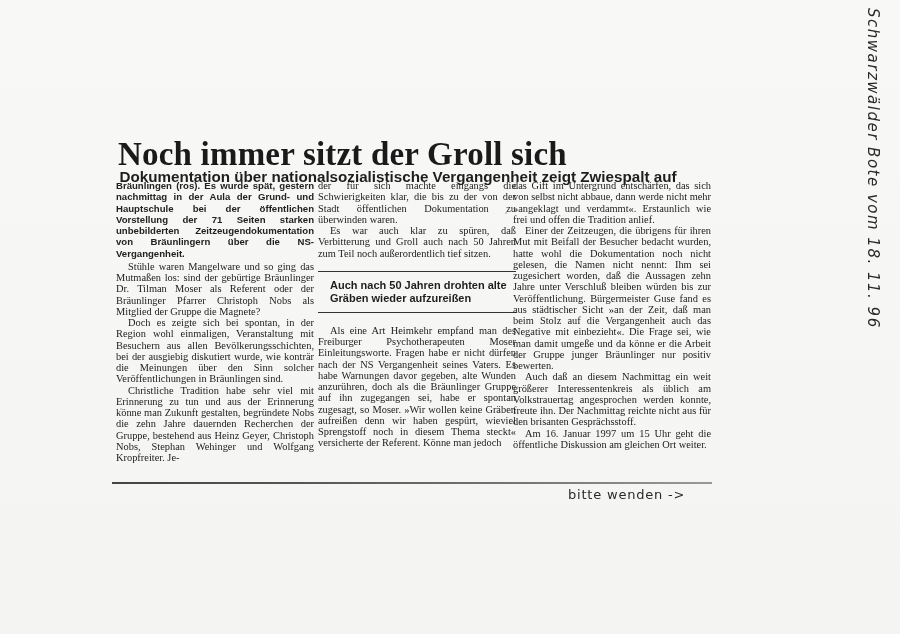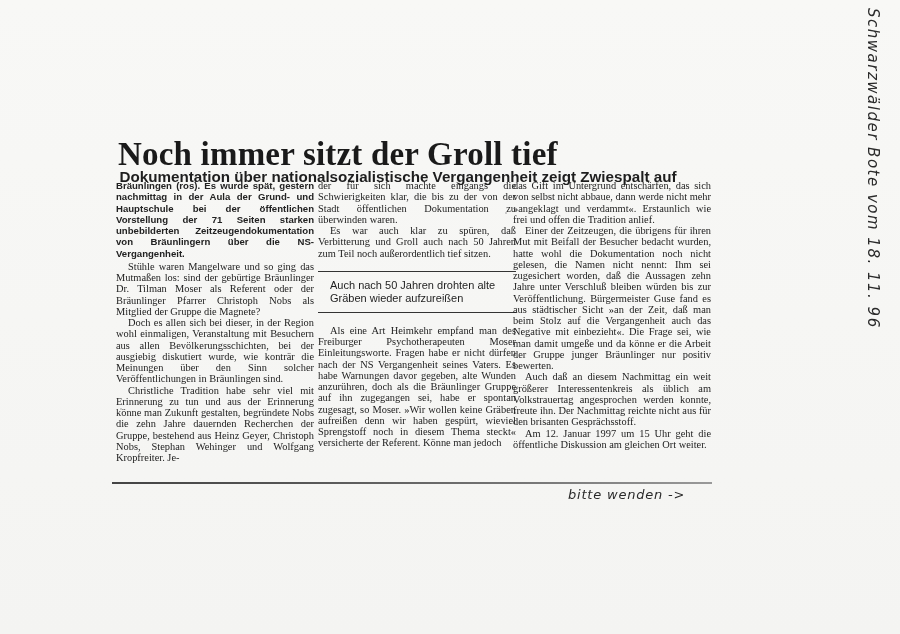--- a/index.html
+++ b/index.html
@@ -32,68 +32,68 @@
   .col1 { left:116px; }
   .col2 { left:318px; }
   .col3 { left:513px; }
   .lead {
     font-family:"Liberation Sans", sans-serif; font-weight:bold;
     font-size:9.6px; line-height:11.25px; text-indent:0 !important;
   }
   .pullquote {
     margin:12px 0 12px 0; padding:7px 0 7px 12px;
     border-top:1.5px solid #333; border-bottom:1.5px solid #333;
-    font-family:"Liberation Sans", sans-serif; font-weight:normal;
+    font-family:"Liberation Sans", sans-serif; font-weight:bold;
     font-size:11px; line-height:13px; color:#1e1e1e; text-align:left;
   }
   .rule {
     position:absolute; left:112px; top:482px; width:600px; height:1.5px;
     background:linear-gradient(90deg,#444 0%,#555 30%,#777 70%,#999 100%);
   }
   .handwriting-side {
     position:absolute; left:882px; top:8px;
     transform-origin:0 0; transform:rotate(90deg);
     font-family:"DejaVu Sans", sans-serif; font-size:15px; letter-spacing:1.5px;
     color:#2a2a2a; white-space:nowrap; font-style:italic;
     width:300px;
   }
   .handwriting-bottom {
     position:absolute; left:568px; top:487px;
     font-family:"DejaVu Sans", sans-serif; font-size:13px; letter-spacing:0.8px;
-    color:#2a2a2a; white-space:nowrap; font-style:italic;
+    color:#2a2a2a; white-space:nowrap; 
   }
   .speck { position:absolute; width:2px; height:2px; background:#bbb; border-radius:1px; }
 </style>
 </head>
 <body>
 
 <div class="page">
 
-  <h1 class="headline">Noch immer sitzt der Groll tief</h1>
+  <h1 class="headline">Noch immer sitzt der Groll sich</h1>
   <h2 class="subhead">Dokumentation über nationalsozialistische Vergangenheit zeigt Zwiespalt auf</h2>
 
   <div class="col col1">
     <p class="lead">Bräunlingen (ros). Es wurde spät, gestern nachmittag in der Aula der Grund- und Hauptschule bei der öffentlichen Vorstellung der 71 Seiten starken unbebilderten Zeitzeugendokumentation von Bräunlingern über die NS-Vergangenheit.</p>
     <p class="gap">Stühle waren Mangelware und so ging das Mutmaßen los: sind der gebürtige Bräunlinger Dr. Tilman Moser als Referent oder der Bräunlinger Pfarrer Christoph Nobs als Mitglied der Gruppe die Magnete?</p>
-    <p>Doch es allen sich bei dieser, in der Region wohl einmaligen, Veranstaltung mit Besuchern aus allen Bevölkerungsschichten, bei der ausgiebig diskutiert wurde, wie konträr die Meinungen über den Sinn solcher Veröffentlichungen in Bräunlingen sind.</p>
+    <p>Doch es zeigte sich bei spontan, in der Region wohl einmaligen, Veranstaltung mit Besuchern aus allen Bevölkerungsschichten, bei der ausgiebig diskutiert wurde, wie konträr die Meinungen über den Sinn solcher Veröffentlichungen in Bräunlingen sind.</p>
     <p>Christliche Tradition habe sehr viel mit Erinnerung zu tun und aus der Erinnerung könne man Zukunft gestalten, begründete Nobs die zehn Jahre dauernden Recherchen der Gruppe, bestehend aus Heinz Geyer, Christoph Nobs, Stephan Wehinger und Wolfgang Kropfreiter. Je-</p>
   </div>
 
   <div class="col col2">
     <p class="noindent">der für sich machte eingangs die Schwierigkeiten klar, die bis zu der von der Stadt öffentlichen Dokumentation zu überwinden waren.</p>
     <p>Es war auch klar zu spüren, daß Verbitterung und Groll auch nach 50 Jahren zum Teil noch außerordentlich tief sitzen.</p>
     <div class="pullquote">Auch nach 50 Jahren drohten alte Gräben wieder aufzureißen</div>
     <p>Als eine Art Heimkehr empfand man des Freiburger Psychotherapeuten Moser Einleitungsworte. Fragen habe er nicht dürfen nach der NS Vergangenheit seines Vaters. Es habe Warnungen davor gegeben, alte Wunden anzurühren, doch als die Bräunlinger Gruppe auf ihn zugegangen sei, habe er spontan zugesagt, so Moser. »Wir wollen keine Gräben aufreißen denn wir haben gespürt, wieviel Sprengstoff noch in diesem Thema steckt« versicherte der Referent. Könne man jedoch</p>
   </div>
 
   <div class="col col3">
     <p class="noindent">das Gift im Untergrund entschärfen, das sich von selbst nicht abbaue, dann werde nicht mehr »angeklagt und verdammt«. Erstaunlich wie frei und offen die Tradition anlief.</p>
     <p>Einer der Zeitzeugen, die übrigens für ihren Mut mit Beifall der Besucher bedacht wurden, hatte wohl die Dokumentation noch nicht gelesen, die Namen nicht nennt: Ihm sei zugesichert worden, daß die Aussagen zehn Jahre unter Verschluß bleiben würden bis zur Veröffentlichung. Bürgermeister Guse fand es aus städtischer Sicht »an der Zeit, daß man beim Stolz auf die Vergangenheit auch das Negative mit einbezieht«. Die Frage sei, wie man damit umgeße und da könne er die Arbeit der Gruppe junger Bräunlinger nur positiv bewerten.</p>
     <p>Auch daß an diesem Nachmittag ein weit größerer Interessentenkreis als üblich am Volkstrauertag angesprochen werden konnte, freute ihn. Der Nachmittag reichte nicht aus für den brisanten Gesprächsstoff.</p>
-    <p>Am 12. Januar 1997 um 15 Uhr geht die öffentliche Diskussion am gleichen Ort weiter.</p>
+    <p>Am 16. Januar 1997 um 15 Uhr geht die öffentliche Diskussion am gleichen Ort weiter.</p>
   </div>
 
   <div class="rule"></div>
 
   <div class="handwriting-side">Schwarzwälder Bote vom 18. 11. 96</div>
   <div class="handwriting-bottom">bitte wenden -&gt;</div>
 
   <span class="speck" style="left:505px;top:212px"></span>
   <span class="speck" style="left:120px;top:408px"></span>
   <span class="speck" style="left:442px;top:300px"></span>

